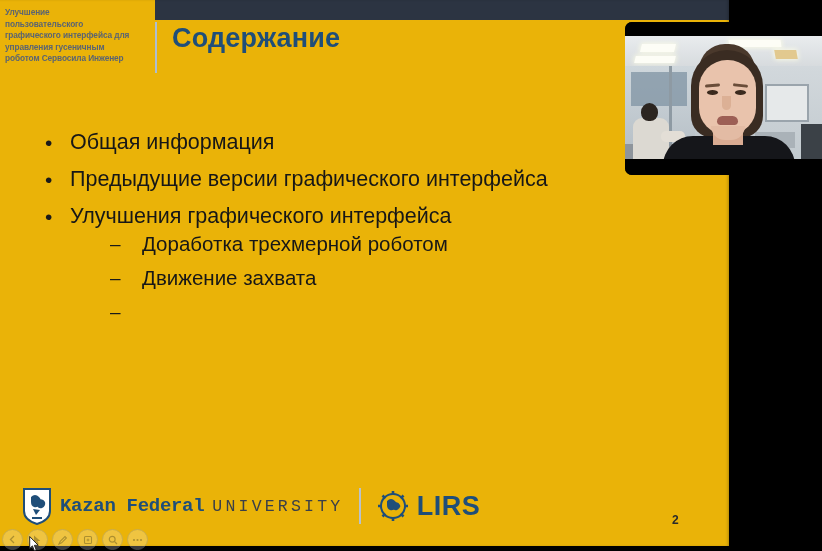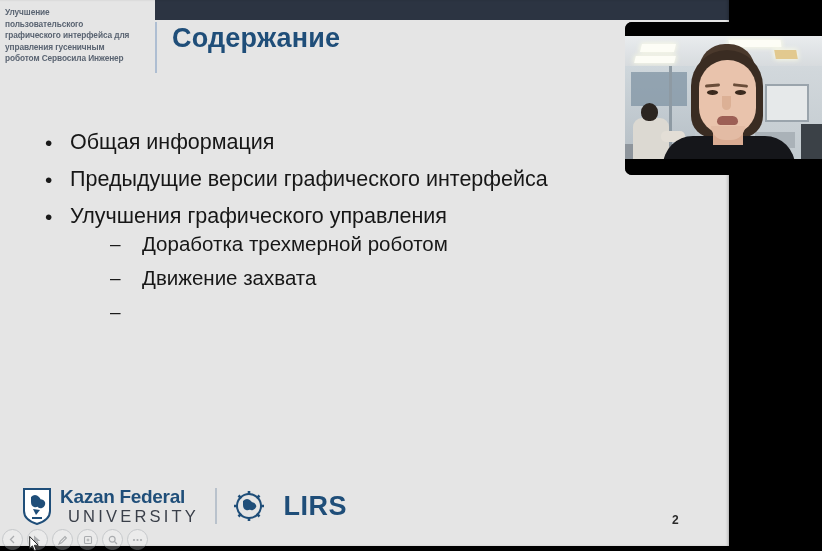--- a/index.html
+++ b/index.html
@@ -13,21 +13,21 @@
     position: relative;
     width: 822px; height: 551px;
     background: #000000;
   }
 
   
   #slide {
     position: absolute;
     left: 0; top: 0;
     width: 729px; height: 546px;
-    background: #e5e5e5;
+    background: #eab308;
     overflow: hidden;
     padding-left: 44px;
   }
   #slide-inner-shadow {
     position: absolute; inset: 0;
     box-shadow: inset -2px 0 3px -1px rgba(0,0,0,0.25);
     pointer-events: none;
   }
 
   
@@ -129,40 +129,41 @@
     align-items: center;
     height: 44px;
   }
   .kfu-crest {
     width: 30px; height: 38px;
     flex: 0 0 30px;
     margin-right: 8px;
     position: relative;
   }
   .kfu-text {
-    display: flex; flex-direction: column;
+    display: flex; flex-direction: row;
     justify-content: center;
     line-height: 1;
+    font-family: Liberation Mono, monospace;
   }
   .kfu-line1 {
     font-size: 19px; font-weight: bold;
     color: #1f4e79; letter-spacing: -0.3px;
   }
   .kfu-line2 {
     font-size: 16.5px; font-weight: normal;
     color: #3a3f49; letter-spacing: 3.2px;
     margin-top: 2px;
     margin-left: 8px;
   }
   .logo-sep {
     width: 1.5px; height: 36px;
     background: #b9c2cc;
     margin: 0 14px 0 16px;
   }
-  .lirs-wrap { display: flex; align-items: center; gap: 11px; }
+  .lirs-wrap { display: flex; align-items: center; }
   .lirs-gear { width: 36px; height: 36px; flex: 0 0 36px; margin-right: 6px; }
   .lirs-text {
     font-size: 27px; font-weight: bold;
     color: #1f4e79; letter-spacing: 0.5px;
   }
 
   
   #page-number {
     position: absolute;
     left: 672px; top: 513px;
@@ -356,21 +357,21 @@
       <div class="bullet-row">
         <span class="bullet-mark">•</span>
         <span class="bullet-text">Общая информация</span>
       </div>
       <div class="bullet-row">
         <span class="bullet-mark">•</span>
         <span class="bullet-text">Предыдущие версии графического интерфейса</span>
       </div>
       <div class="bullet-row">
         <span class="bullet-mark">•</span>
-        <span class="bullet-text">Улучшения графического управления</span>
+        <span class="bullet-text">Улучшения графического интерфейса</span>
       </div>
     </div>
 
     <div id="sub-list">
       <div class="sub-row">
         <span class="sub-mark">–</span>
         <span class="sub-text">Доработка трехмерной роботом</span>
       </div>
       <div class="sub-row">
         <span class="sub-mark">–</span>

